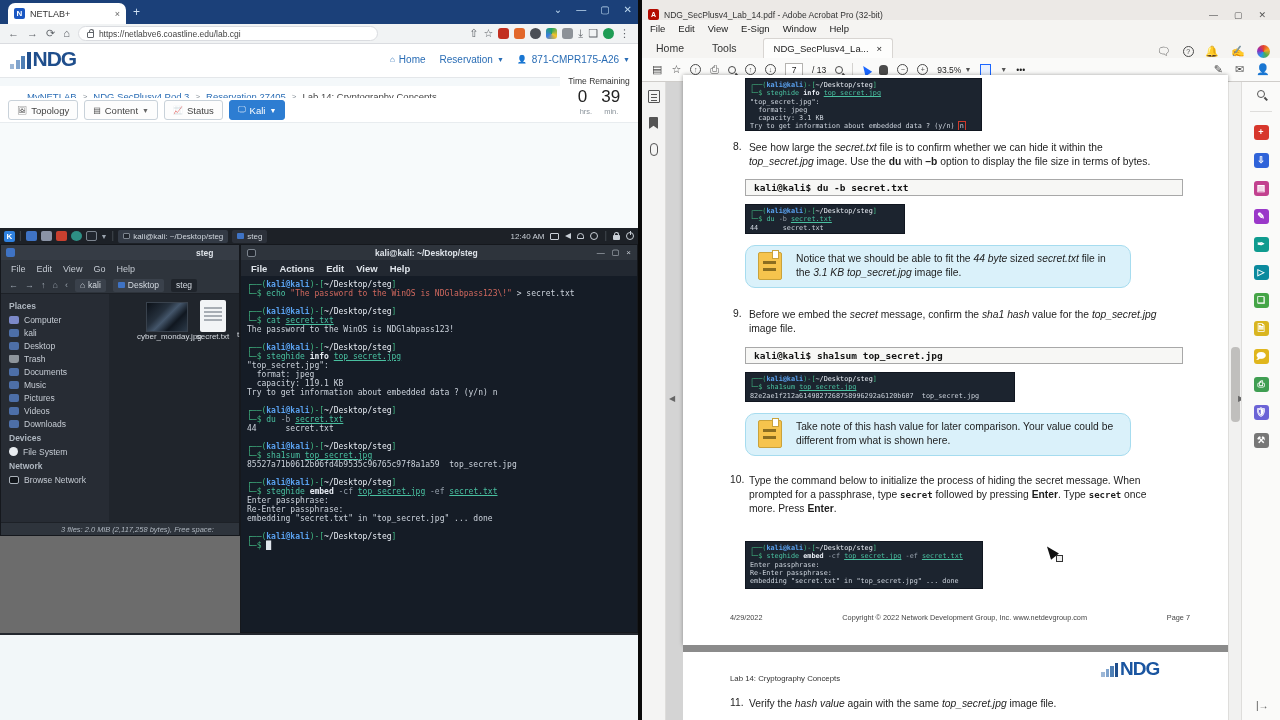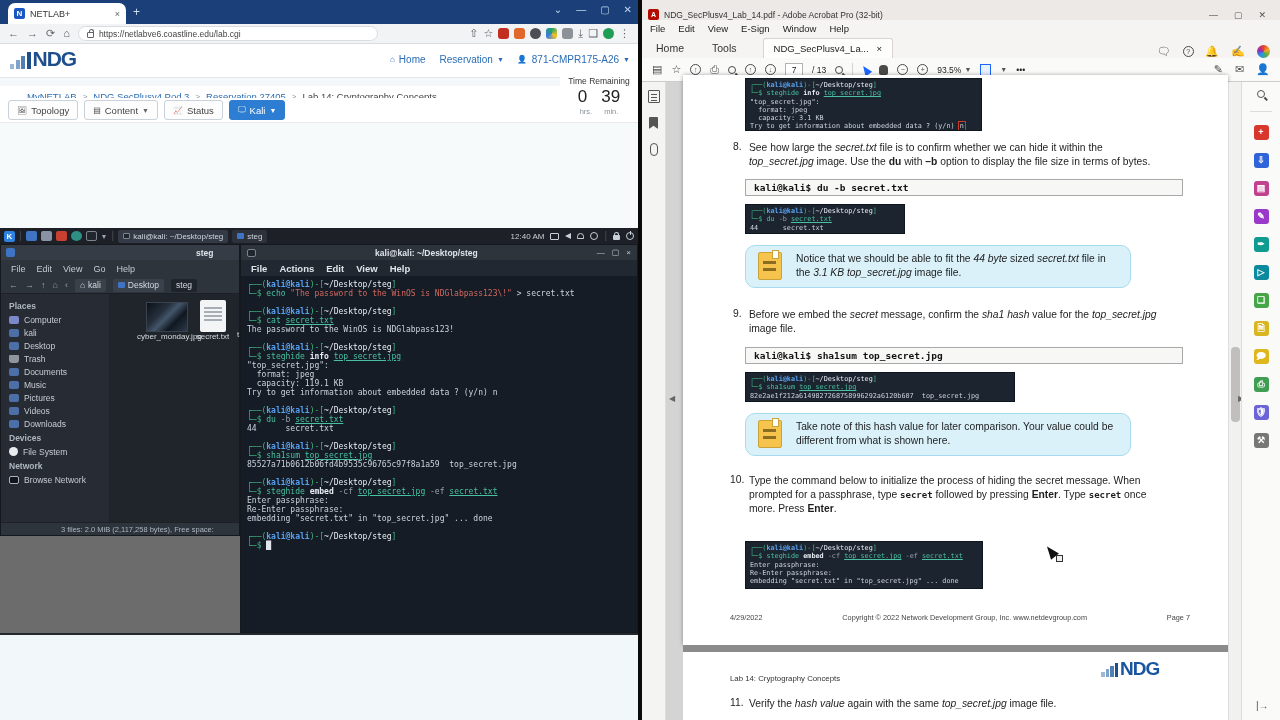--- a/index.html
+++ b/index.html
@@ -85,21 +85,21 @@
   .pic{display:inline-block;width:10px;height:8px;border-radius:2px;background:#4d6fa8;}
   .pc-computer{background:#7c89c9;}
   .pc-trash{background:#8e959c;border-radius:1px 1px 3px 3px;}
   .pc-fs{background:#e8ecf0;border-radius:50%;width:9px;height:9px;}
   .pc-net{background:#11151a;border:1px solid #aab2ba;}
   #fm-main{flex:1;background:#20252c;position:relative;}
   .file-item{position:absolute;width:60px;text-align:center;font-size:8px;color:#d7dce2;}
   .thumb-img{width:42px;height:30px;margin:0 auto;background:linear-gradient(135deg,#0c1118 0%,#25303d 35%,#44566b 50%,#101720 70%,#2c3a49 100%);border:1px solid #39424d;}
   .icon-txt{width:26px;height:32px;margin:0 auto;background:#f2f4f6;border-radius:2px;position:relative;}
   .icon-txt::before{content:"";position:absolute;left:4px;top:7px;width:18px;height:1.5px;background:#a7adb4;box-shadow:0 4px 0 #a7adb4,0 8px 0 #a7adb4,0 12px 0 #a7adb4;}
-  .fm-status{position:absolute;left:0;bottom:0;width:238px;height:13px;background:#2e343c;border-top:1px solid #1d2127;font-size:7.5px;color:#aeb6bf;display:flex;align-items:center;padding-left:60px;white-space:nowrap;overflow:hidden;}
+  .fm-status{position:absolute;left:0;bottom:0;width:238px;height:13px;background:#2e343c;border-top:1px solid #1d2127;font-size:7.5px;color:#aeb6bf;display:flex;align-items:center;padding-left:60px;white-space:nowrap;overflow:hidden;font-style:italic;}
   #gray-area{left:0;top:308px;width:240px;height:97px;background:#6c6c6c;}
 
   
   #term-win{left:240px;top:16px;width:398px;height:389px;background:#151c26;border:1px solid #15181d;}
   .term-titlebar{height:15px;background:#2e343c;display:flex;align-items:center;padding:0 6px;}
   .term-title{flex:1;text-align:center;font-size:8.5px;font-weight:bold;color:#dfe4ea;}
   .term-btns{display:flex;gap:7px;color:#c4cad2;font-size:8px;}
   .term-menubar{height:16px;background:#222831;display:flex;gap:12px;align-items:center;padding:0 10px;font-size:9.5px;color:#dfe4ea;font-weight:bold;}
   .term-body{padding:4px 0 0 6px;font-family:"DejaVu Sans Mono",monospace;font-size:8px;line-height:9px;white-space:pre;}
   .tg{color:#41b883;} .tb{color:#5aa2f0;font-weight:bold;} .tw{color:#e8edf4;font-weight:normal;}

